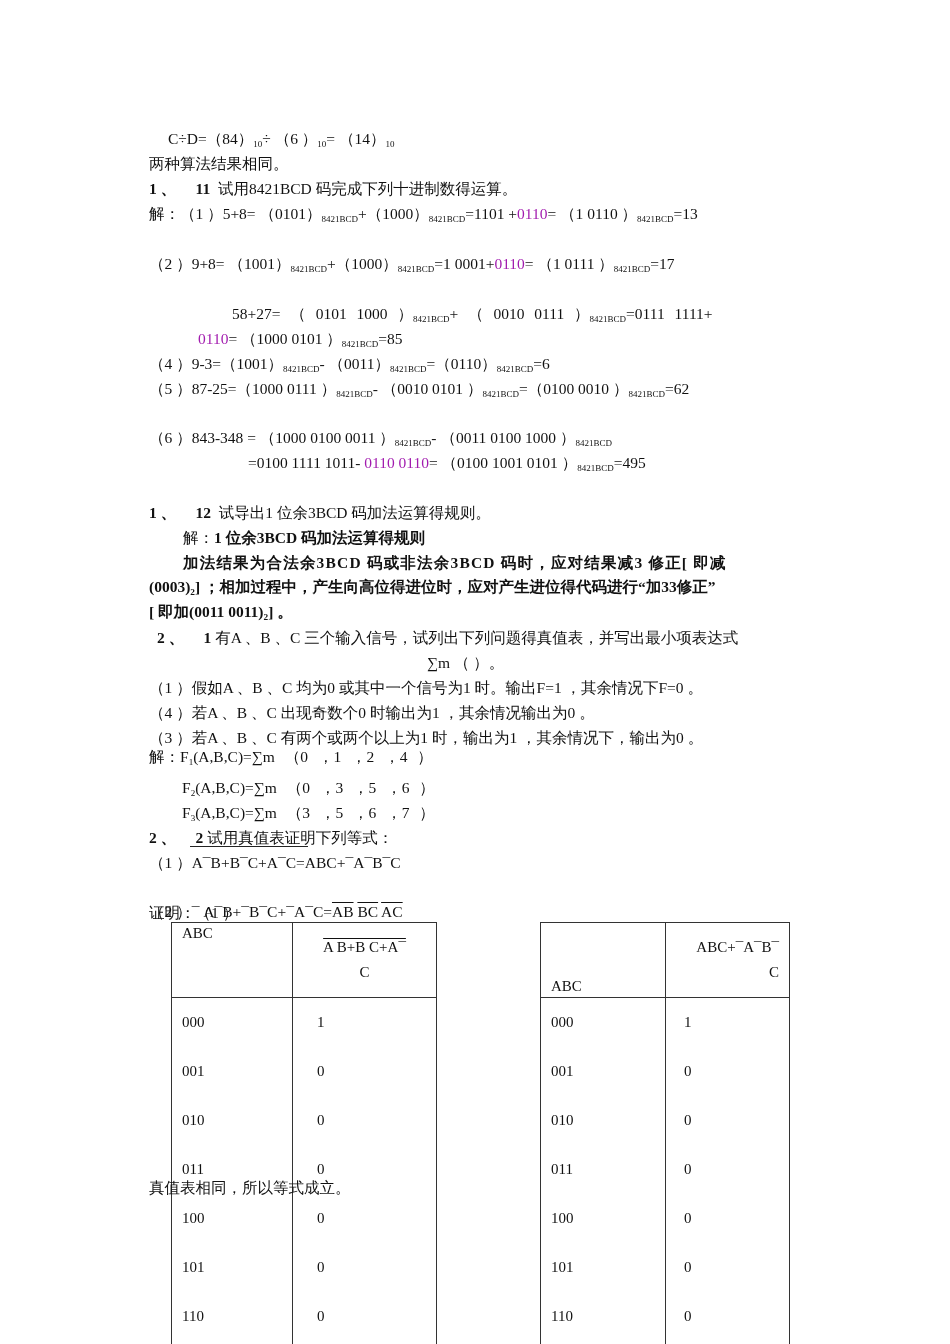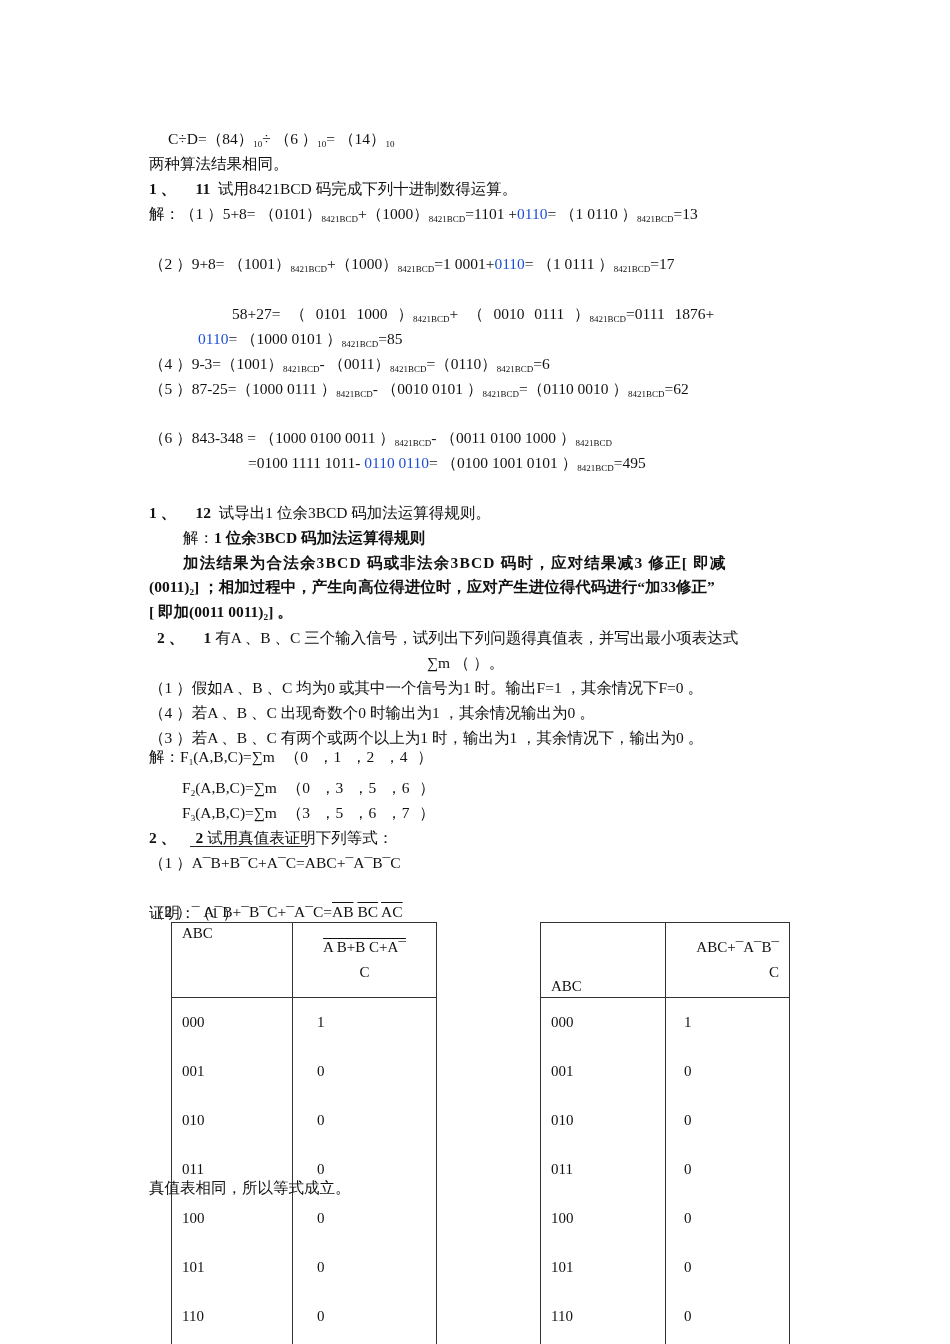--- a/index.html
+++ b/index.html
@@ -1,20 +1,20 @@
 <!DOCTYPE html>
 <html><head>
 <meta charset="utf-8">
 <style>
   html,body{margin:0;padding:0;background:#fff;}
   body{width:950px;height:1344px;position:relative;overflow:hidden;
        font-family:"Liberation Serif","DejaVu Serif",serif;color:#111;font-size:15.5px;}
   .ln{position:absolute;white-space:nowrap;line-height:24px;}
   sub,.sb{font-size:9px;vertical-align:-3px;}
-  .red{color:#1d4ed8;}
+  .red{color:#a21caf;}
   .b{font-weight:bold;}
   .ol{text-decoration:overline;}
   table.tt{position:absolute;border-collapse:collapse;font-size:15px;}
   table.tt td{border-left:1px solid #333;border-right:1px solid #333;padding:12px 10px;height:25px;vertical-align:middle;}
   table.tt tr.hd td{border-top:1px solid #333;border-bottom:1px solid #333;height:50px;}
   table.tt tr.last td{border-bottom:1px solid #84cc16;}
 </style>
 </head>
 <body>
 
@@ -31,47 +31,47 @@
 
 <div class="ln" style="left:149px;top:202px">
   <span>解：（1 ）5+8= （0101）</span><span class="sb">8421BCD</span><span>+（1000）</span><span class="sb">8421BCD</span><span>=1101 +</span><span class="red">0110</span><span>= （1 0110 ）</span><span class="sb">8421BCD</span><span>=13</span>
 </div>
 
 <div class="ln" style="left:149px;top:252px">
   <span>（2 ）9+8= （1001）</span><span class="sb">8421BCD</span><span>+（1000）</span><span class="sb">8421BCD</span><span>=1 0001+</span><span class="red">0110</span><span>= （1 0111 ）</span><span class="sb">8421BCD</span><span>=17</span>
 </div>
 
 <div class="ln" style="left:232px;top:302px;word-spacing:6px">
-  <span>58+27= （ 0101 1000 ）</span><span class="sb">8421BCD</span><span>+ （ 0010 0111 ）</span><span class="sb">8421BCD</span><span>=0111 1876+</span>
+  <span>58+27= （ 0101 1000 ）</span><span class="sb">8421BCD</span><span>+ （ 0010 0111 ）</span><span class="sb">8421BCD</span><span>=0111 1111+</span>
 </div>
 <div class="ln" style="left:198px;top:327px">
   <span class="red">0110</span><span>= （1000 0101 ）</span><span class="sb">8421BCD</span><span>=85</span>
 </div>
 
 <div class="ln" style="left:149px;top:352px">
   <span>（4 ）9-3=（1001）</span><span class="sb">8421BCD</span><span>- （0011）</span><span class="sb">8421BCD</span><span>=（0110）</span><span class="sb">8421BCD</span><span>=6</span>
 </div>
 <div class="ln" style="left:149px;top:377px">
-  <span>（5 ）87-25=（1000 0111 ）</span><span class="sb">8421BCD</span><span>- （0010 0101 ）</span><span class="sb">8421BCD</span><span>=（0110 0010 ）</span><span class="sb">8421BCD</span><span>=62</span>
+  <span>（5 ）87-25=（1000 0111 ）</span><span class="sb">8421BCD</span><span>- （0010 0101 ）</span><span class="sb">8421BCD</span><span>=（0100 0010 ）</span><span class="sb">8421BCD</span><span>=62</span>
 </div>
 <div class="ln" style="left:149px;top:426px">
   <span>（6 ）843-348 = （1000 0100 0011 ）</span><span class="sb">8421BCD</span><span>- （0011 0100 1000 ）</span><span class="sb">8421BCD</span>
 </div>
 <div class="ln" style="left:248px;top:451px">
   <span>=0100 1111 1011- </span><span class="red">0110 0110</span><span>= （0100 1001 0101 ）</span><span class="sb">8421BCD</span><span>=495</span>
 </div>
 
 <div class="ln" style="left:149px;top:501px">
   <span class="b">1 、</span>&nbsp;&nbsp;&nbsp;&nbsp;&nbsp;<span class="b">12</span>&nbsp;&nbsp;<span>试导出1 位余3BCD 码加法运算得规则。</span>
 </div>
 <div class="ln" style="left:183px;top:526px">
   <span>解：</span><span class="b">1 位余3BCD 码加法运算得规则</span>
 </div>
 <div class="ln b" style="left:183px;top:551px;letter-spacing:1.2px">加法结果为合法余3BCD 码或非法余3BCD 码时，应对结果减3 修正[ 即减</div>
-<div class="ln b" style="left:149px;top:575px">(0011)₂] ；相加过程中，产生向高位得进位时，应对产生进位得代码进行“加33修正”</div>
+<div class="ln b" style="left:149px;top:575px">(0003)₂] ；相加过程中，产生向高位得进位时，应对产生进位得代码进行“加33修正”</div>
 <div class="ln b" style="left:149px;top:600px">[ 即加(0011 0011)₂] 。</div>
 
 <div class="ln" style="left:157px;top:626px">
   <span class="b">2 、</span>&nbsp;&nbsp;&nbsp;&nbsp;&nbsp;<span class="b">1</span>&nbsp;<span>有A 、B 、C 三个输入信号，试列出下列问题得真值表，并写出最小项表达式</span>
 </div>
 <div class="ln" style="left:427px;top:651px">∑m （ ）。</div>
 <div class="ln" style="left:149px;top:676px">（1 ）假如A 、B 、C 均为0 或其中一个信号为1 时。输出F=1 ，其余情况下F=0 。</div>
 <div class="ln" style="left:149px;top:701px">（4 ）若A 、B 、C 出现奇数个0 时输出为1 ，其余情况输出为0 。</div>
 <div class="ln" style="left:149px;top:726px">（3 ）若A 、B 、C 有两个或两个以上为1 时，输出为1 ，其余情况下，输出为0 。</div>
 

